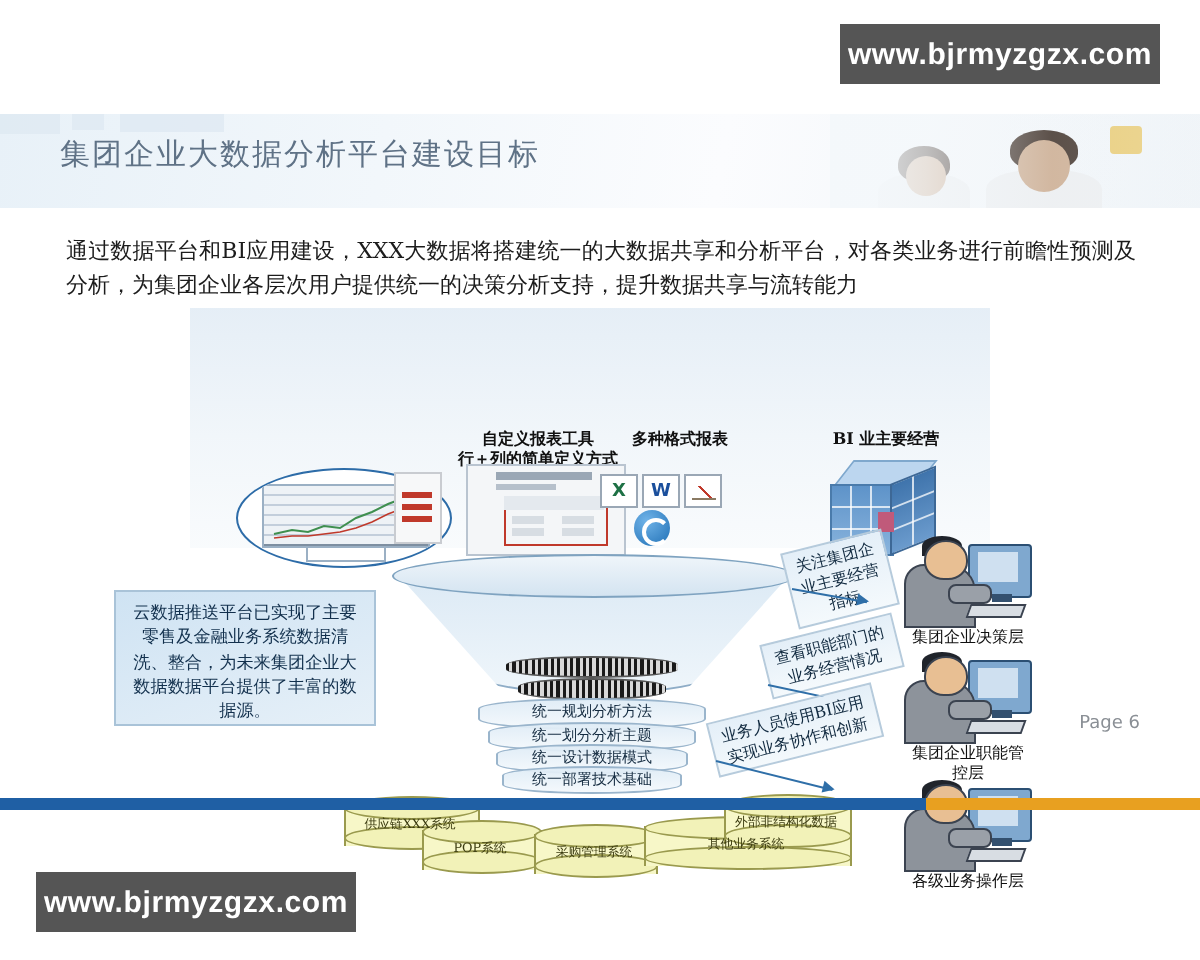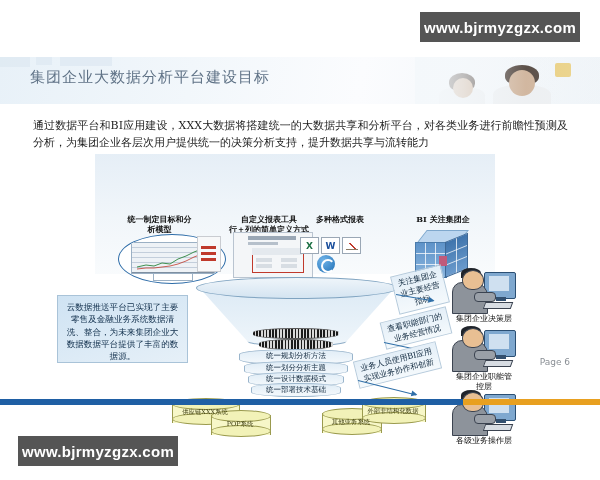--- a/index.html
+++ b/index.html
@@ -257,33 +257,29 @@
       <div class="ph-hair" style="left:90px;top:8px;width:34px;height:20px;"></div>
       <div class="ph-head" style="left:94px;top:13px;width:26px;height:26px;"></div>
       <div class="fade"></div>
     </div>
     <div id="title-text">集团企业大数据分析平台建设目标</div>
   </div>
 
   <div id="diagram">
     <div class="bg-sky"></div>
 
-    <div class="col-cap" style="left:112px;top:62px;width:95px;">
-      <div>统一制定目标和分</div>
-      <div>析模型</div>
-    </div>
     <div class="col-cap" style="left:213px;top:62px;width:112px;">
       <div>自定义报表工具</div>
       <div>行＋列的简单定义方式</div>
     </div>
     <div class="col-cap" style="left:300px;top:62px;width:80px;">
       <div>多种格式报表</div>
     </div>
     <div class="col-cap" style="left:398px;top:62px;width:90px;">
-      <div>BI 关注集团企</div>
+      <div>BI 业主要经营</div>
     </div>
 
     <div id="mini-chart-wrap">
       <div id="mini-chart">
         <div class="gl" style="top:4px;"></div>
         <div class="gl" style="top:9px;"></div>
         <div class="gl" style="top:14px;"></div>
         <div class="gl" style="top:19px;"></div>
         <div class="gl" style="top:24px;"></div>
         <svg width="82" height="30" style="position:absolute;left:0;top:0;">
@@ -409,21 +405,27 @@
       <div class="db-bot"></div>
       <div class="db-top"></div>
       <div class="db-label">供应链XXX系统</div>
     </div>
     <div class="db" style="left:211px;top:258px;width:58px;height:26px;">
       <div class="db-body"></div>
       <div class="db-bot"></div>
       <div class="db-top"></div>
       <div class="db-label">POP系统</div>
     </div>
-    <div class="db" style="left:322px;top:256px;width:58px;height:26px;">
+    <div class="db" style="left:267px;top:260px;width:60px;height:26px;">
+      <div class="db-body"></div>
+      <div class="db-bot"></div>
+      <div class="db-top"></div>
+      <div class="db-label">采购管理系统</div>
+    </div>
+    <div class="db" style="left:322px;top:256px;width:58px;height:26px;padding-left:44px;">
       <div class="db-body"></div>
       <div class="db-bot"></div>
       <div class="db-top"></div>
       <div class="db-label">其他业务系统</div>
     </div>
     <div class="db" style="left:362px;top:245px;width:62px;height:26px;">
       <div class="db-body"></div>
       <div class="db-bot"></div>
       <div class="db-top"></div>
       <div class="db-label">外部非结构化数据</div>

